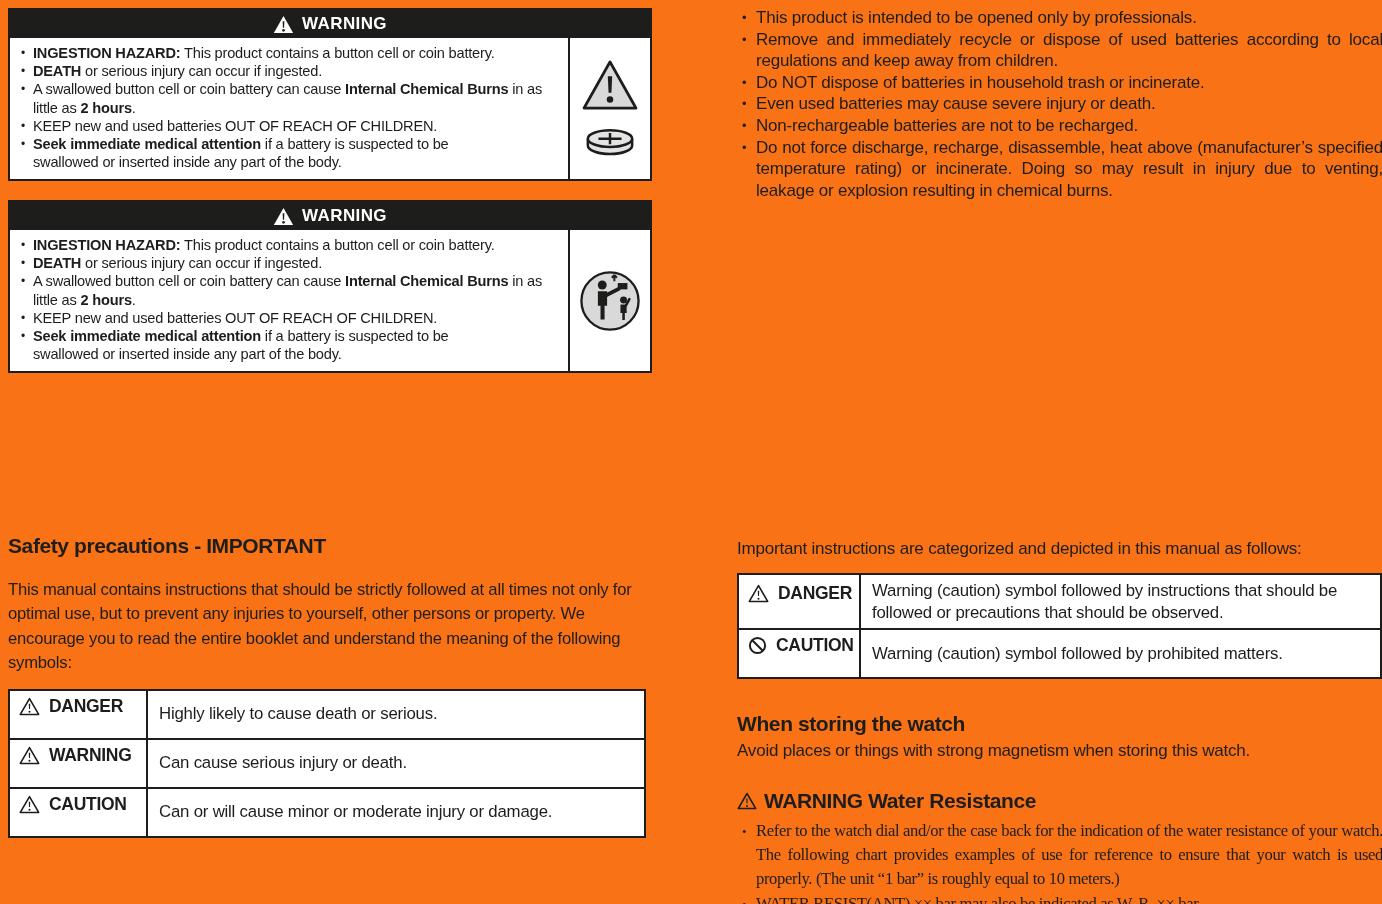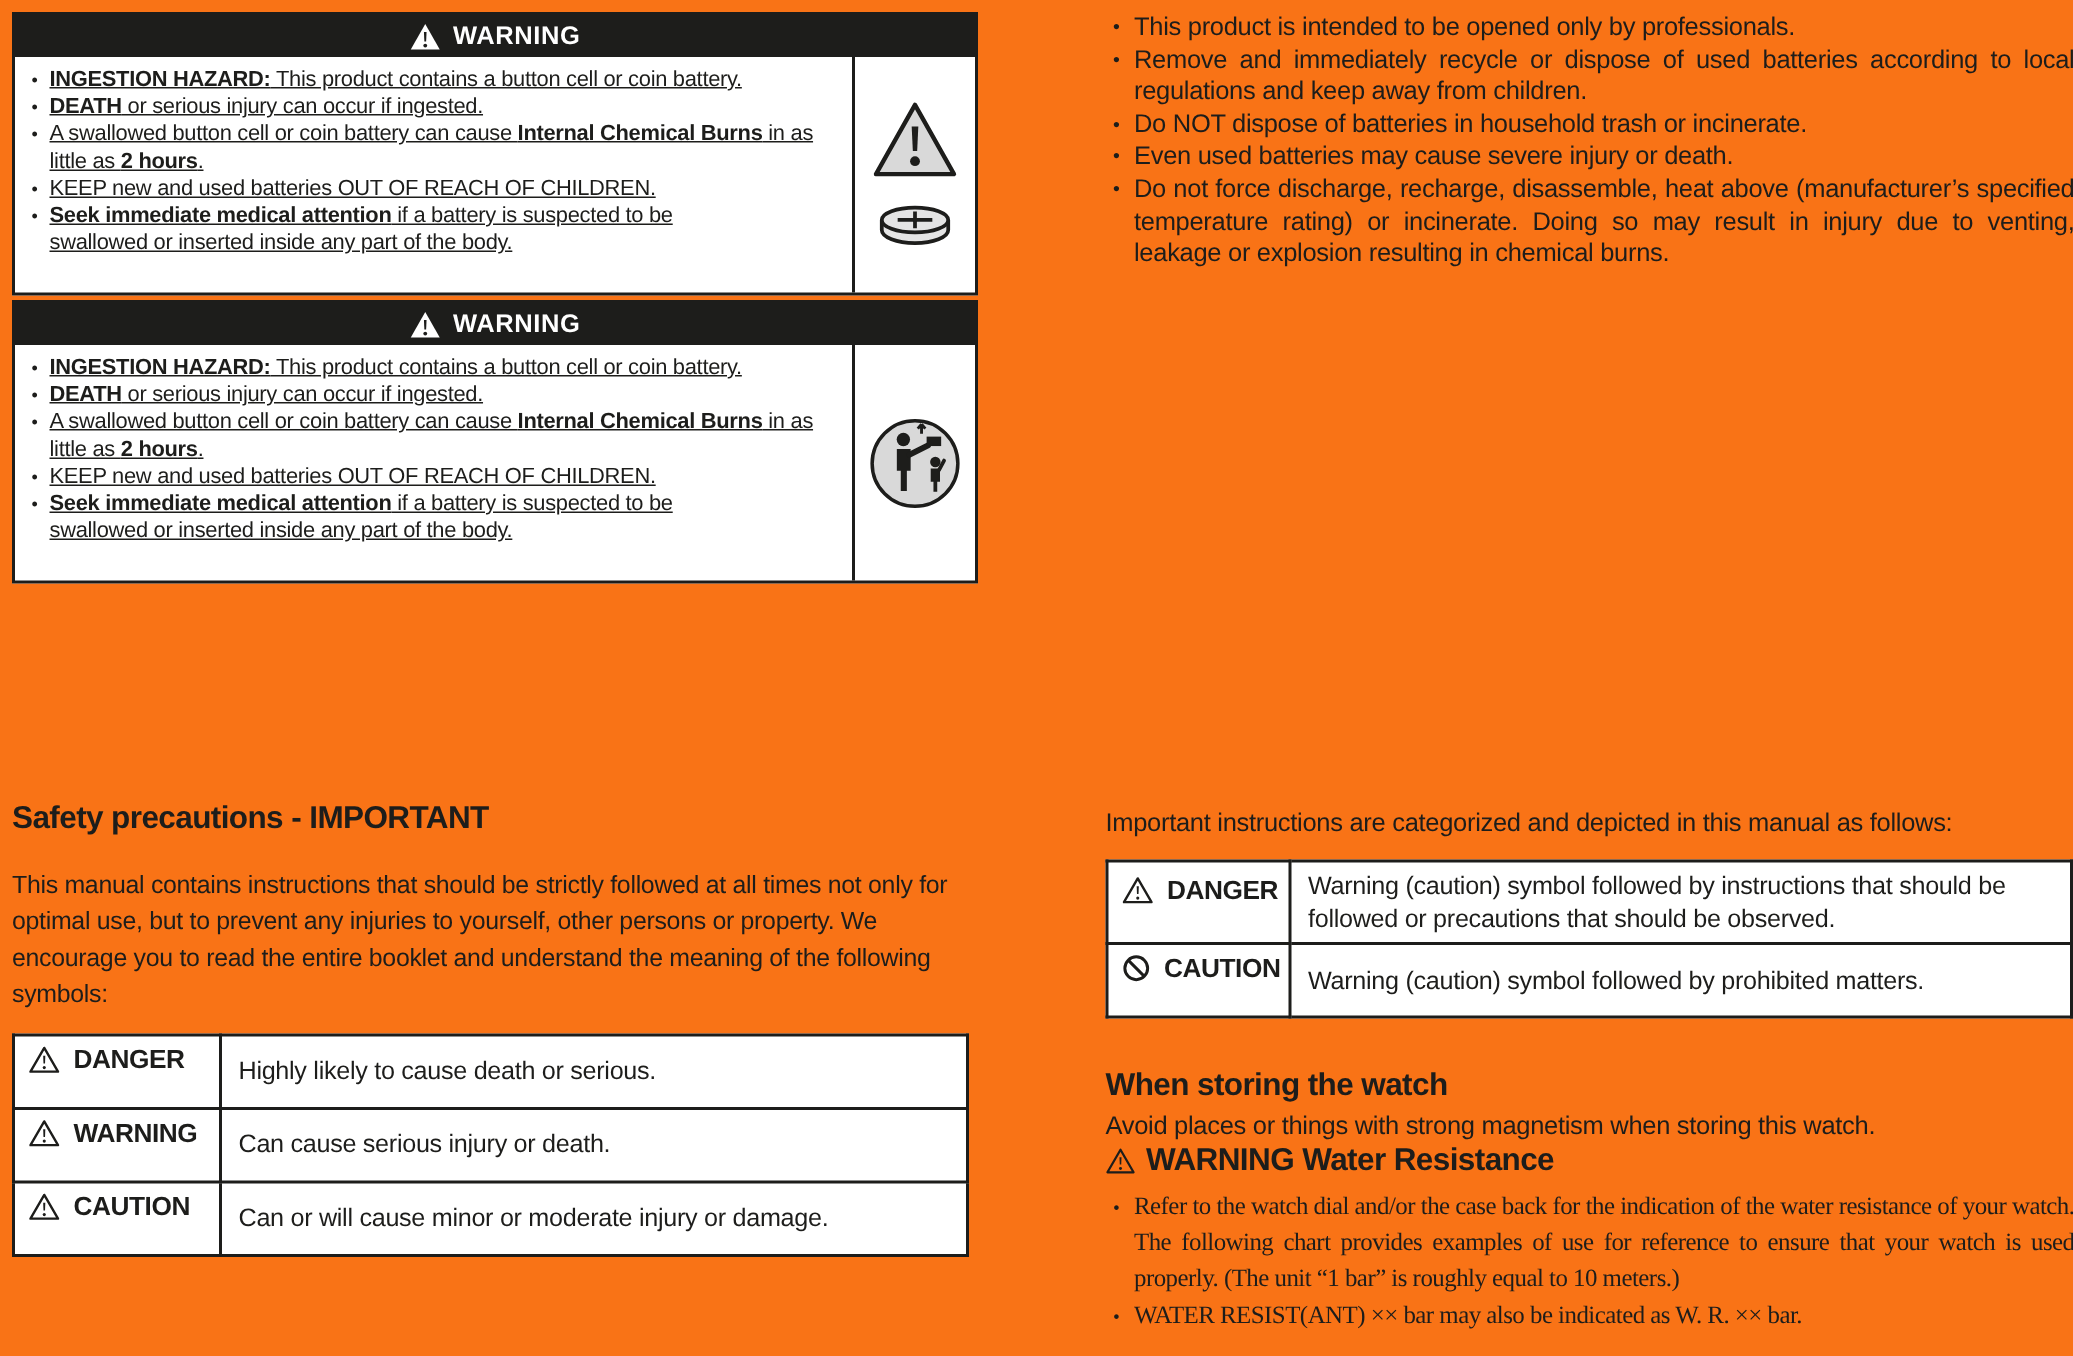--- a/index.html
+++ b/index.html
@@ -19,21 +19,21 @@
   
   .warning-box { position:absolute; left:8px; width:644px; border:2px solid #1d1d1b; background:#fff; }
   .box1 { top:8px; }
   .box2 { top:200px; }
   .wb-header {
     background:#1d1d1b; color:#fff; height:28px;
     display:flex; align-items:center; justify-content:center; gap:8px;
     font-weight:700; font-size:17px; letter-spacing:0.4px;
   }
   .wb-body { display:flex; align-items:stretch; }
-  .wb-text { flex:1; padding:6px 8px 24px 6px;text-decoration:underline; }
+  .wb-text { flex:1; padding:6px 8px 8px 6px; }
   .wb-list { list-style:none; font-size:14.6px; line-height:18.2px; }
   .wb-list li { position:relative; padding-left:17px; white-space:pre-wrap; }
   .wb-list li::before { content:"•"; position:absolute; left:5px; top:0; font-size:12px; }
   .wb-icons {
     width:82px; border-left:2px solid #1d1d1b;
     display:flex; flex-direction:column; align-items:center; justify-content:center; gap:16px;
     padding:6px 0;
   }
 
   
@@ -59,21 +59,21 @@
   .sev-table td { height:37px; }
   .cat-table { margin-top:13px; width:645px; }
   .label-cell { width:138px; padding:5px 4px 21px 9px; }
   .cat-table .label-cell { width:122px; }
   .lbl { display:flex; align-items:center; gap:9px; font-weight:700; font-size:17.5px; letter-spacing:-0.3px; white-space:nowrap; }
   .desc-cell { padding:5px 11px; font-size:16.8px; line-height:21.5px; }
 
   .storing-heading { margin-top:33px; }
   .storing-body { margin-top:4px; font-size:17px; line-height:22px; }
 
-  .water-heading { display:flex; align-items:center; gap:7px; }
+  .water-heading { margin-top:27px; display:flex; align-items:center; gap:7px; }
   .water-list { margin-top:6px; font-size:16.6px; line-height:24.2px; letter-spacing:-0.35px;font-family:Liberation Serif, serif; }
   .water-list li::before { top:1px; }
 
   .intro-text { font-size:17px; line-height:22px; }
 
   .icon { display:block; flex:none; }
 </style>
 </head>
 <body>
 
@@ -179,20 +179,21 @@
       </div>
     </div>
   </section>
 
   <section class="right-top">
     <ul class="dot-list justify">
       <li>This product is intended to be opened only by professionals.</li>
       <li>Remove and immediately recycle or dispose of used batteries according to local regulations and keep away from children.</li>
       <li>Do NOT dispose of batteries in household trash or incinerate.</li>
       <li>Even used batteries may cause severe injury or death.</li>
+      <li>Non-rechargeable batteries are not to be recharged.</li>
       <li>Do not force discharge, recharge, disassemble, heat above (manufacturer’s specified temperature rating) or incinerate. Doing so may result in injury due to venting, leakage or explosion resulting in chemical burns.</li>
     </ul>
   </section>
 
   <section class="left-bottom">
     <h2 class="section-title">Safety precautions - IMPORTANT</h2>
     <p class="body-text">This manual contains instructions that should be strictly followed at all times not only for optimal use, but to prevent any injuries to yourself, other persons or property. We encourage you to read the entire booklet and understand the meaning of the following symbols:</p>
     <table class="sev-table">
       <tbody>
           <tr>

